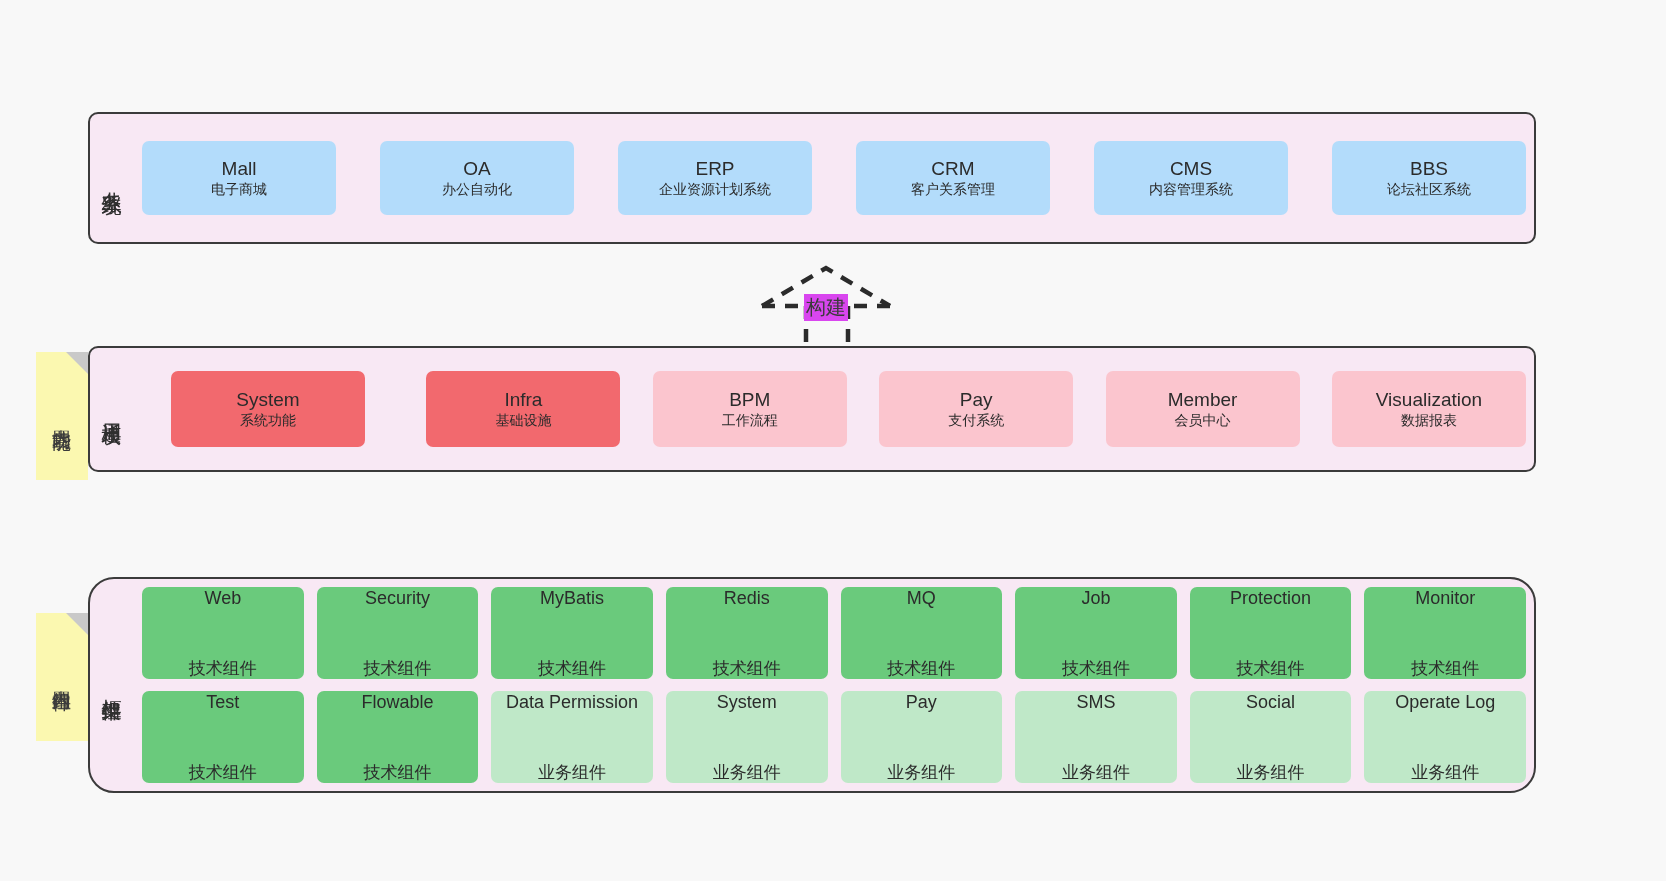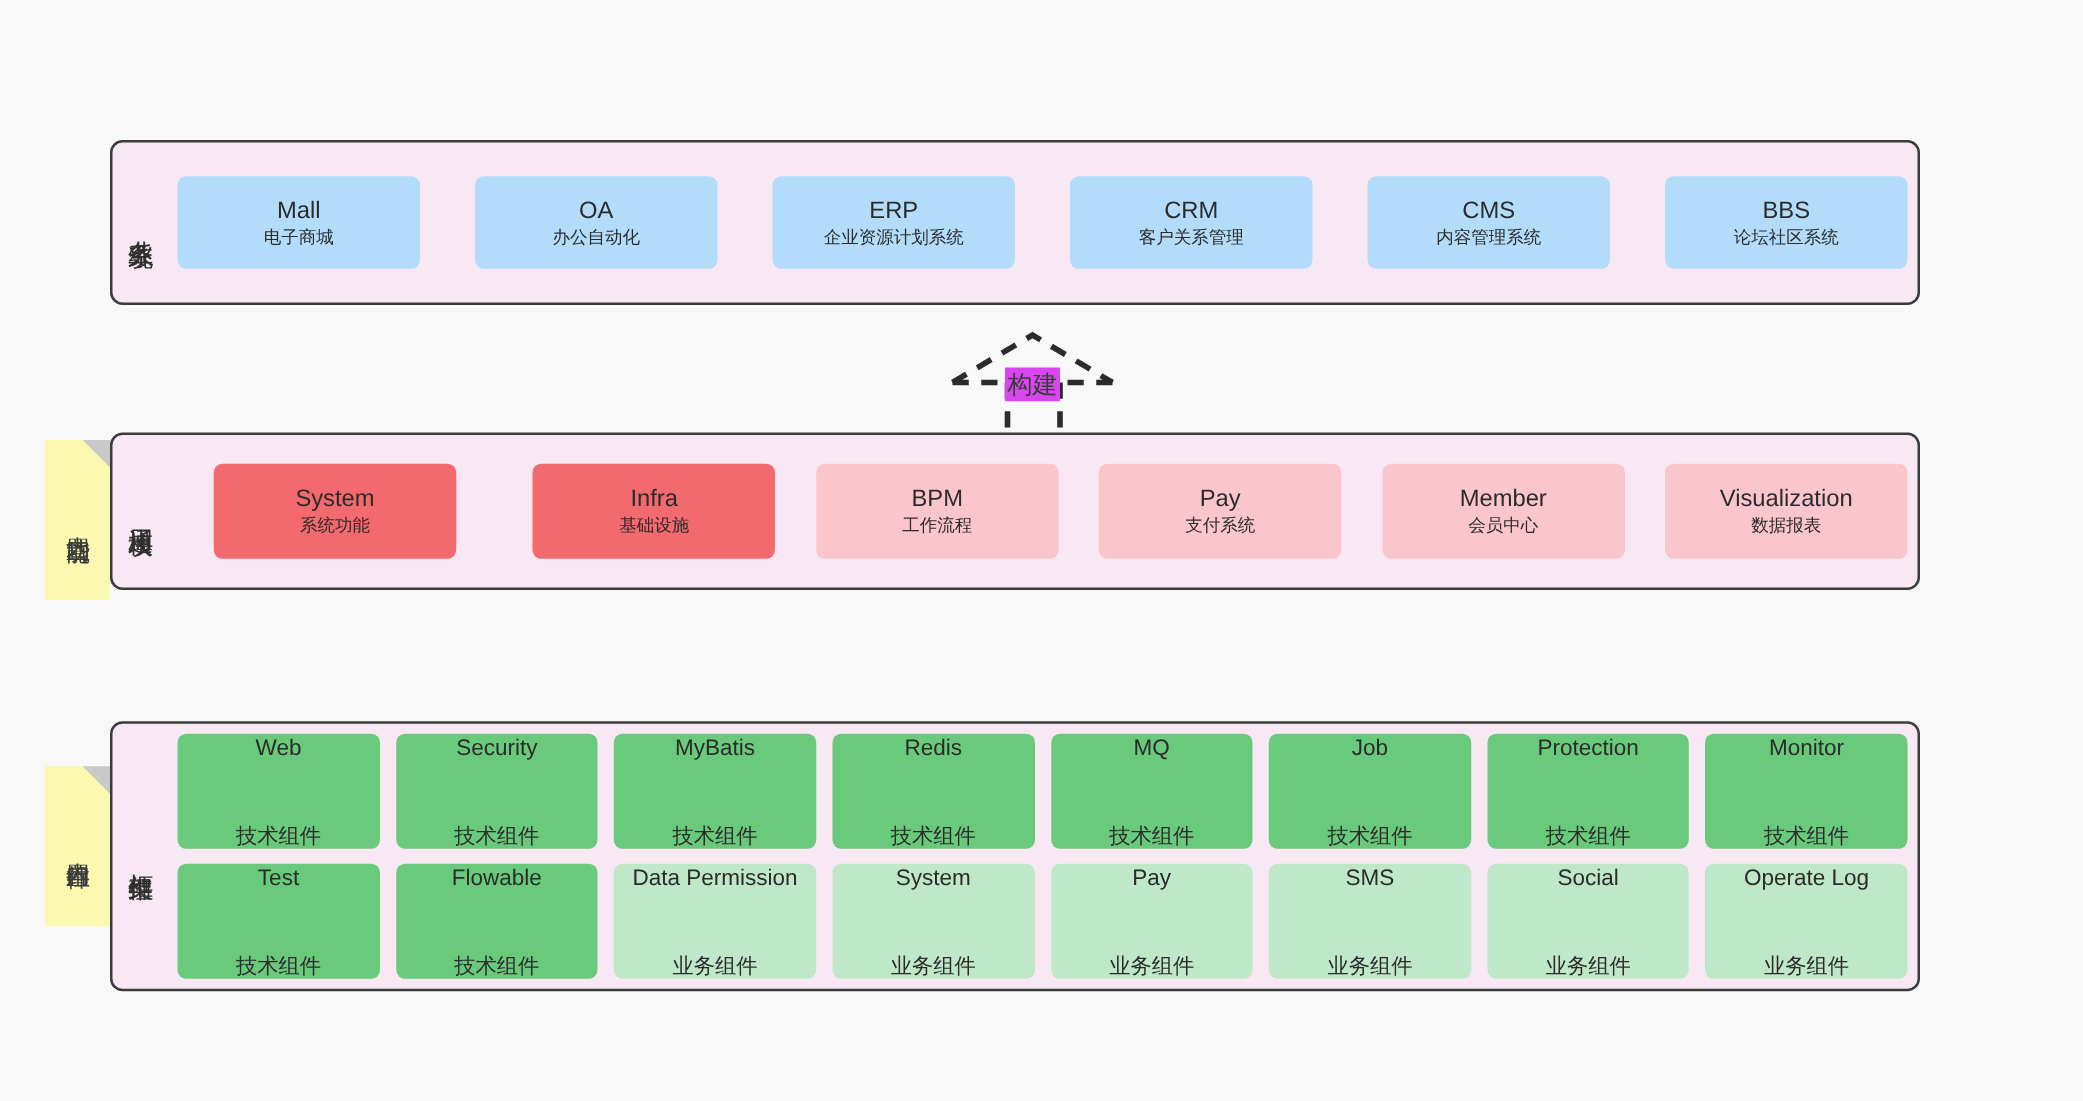--- a/index.html
+++ b/index.html
@@ -209,21 +209,21 @@
           </div>
         </div>
     </div>
   </div>
 
 
   <div class="sticky" style="left:36px; top:613px; height:128px;">
     <span class="fold"></span>
     <span>内置组件</span>
   </div>
-  <div class="band" style="left:88px; top:577px; width:1448px; height:216px; align-items:center;">
+  <div class="band" style="left:88px; top:577px; width:1448px; height:216px; align-items:center;border-radius:26px;">
     <div class="band-title">框架组件</div>
     <div class="band-body" style="flex-direction:column; justify-content:center; gap:0;">
       <div class="fw-grid" id="framework-grid">
           <div class="fw-card fw-tech">
             <span class="en">Web</span>
             <span class="cn">技术组件</span>
           </div>
           <div class="fw-card fw-tech">
             <span class="en">Security</span>
             <span class="cn">技术组件</span>

